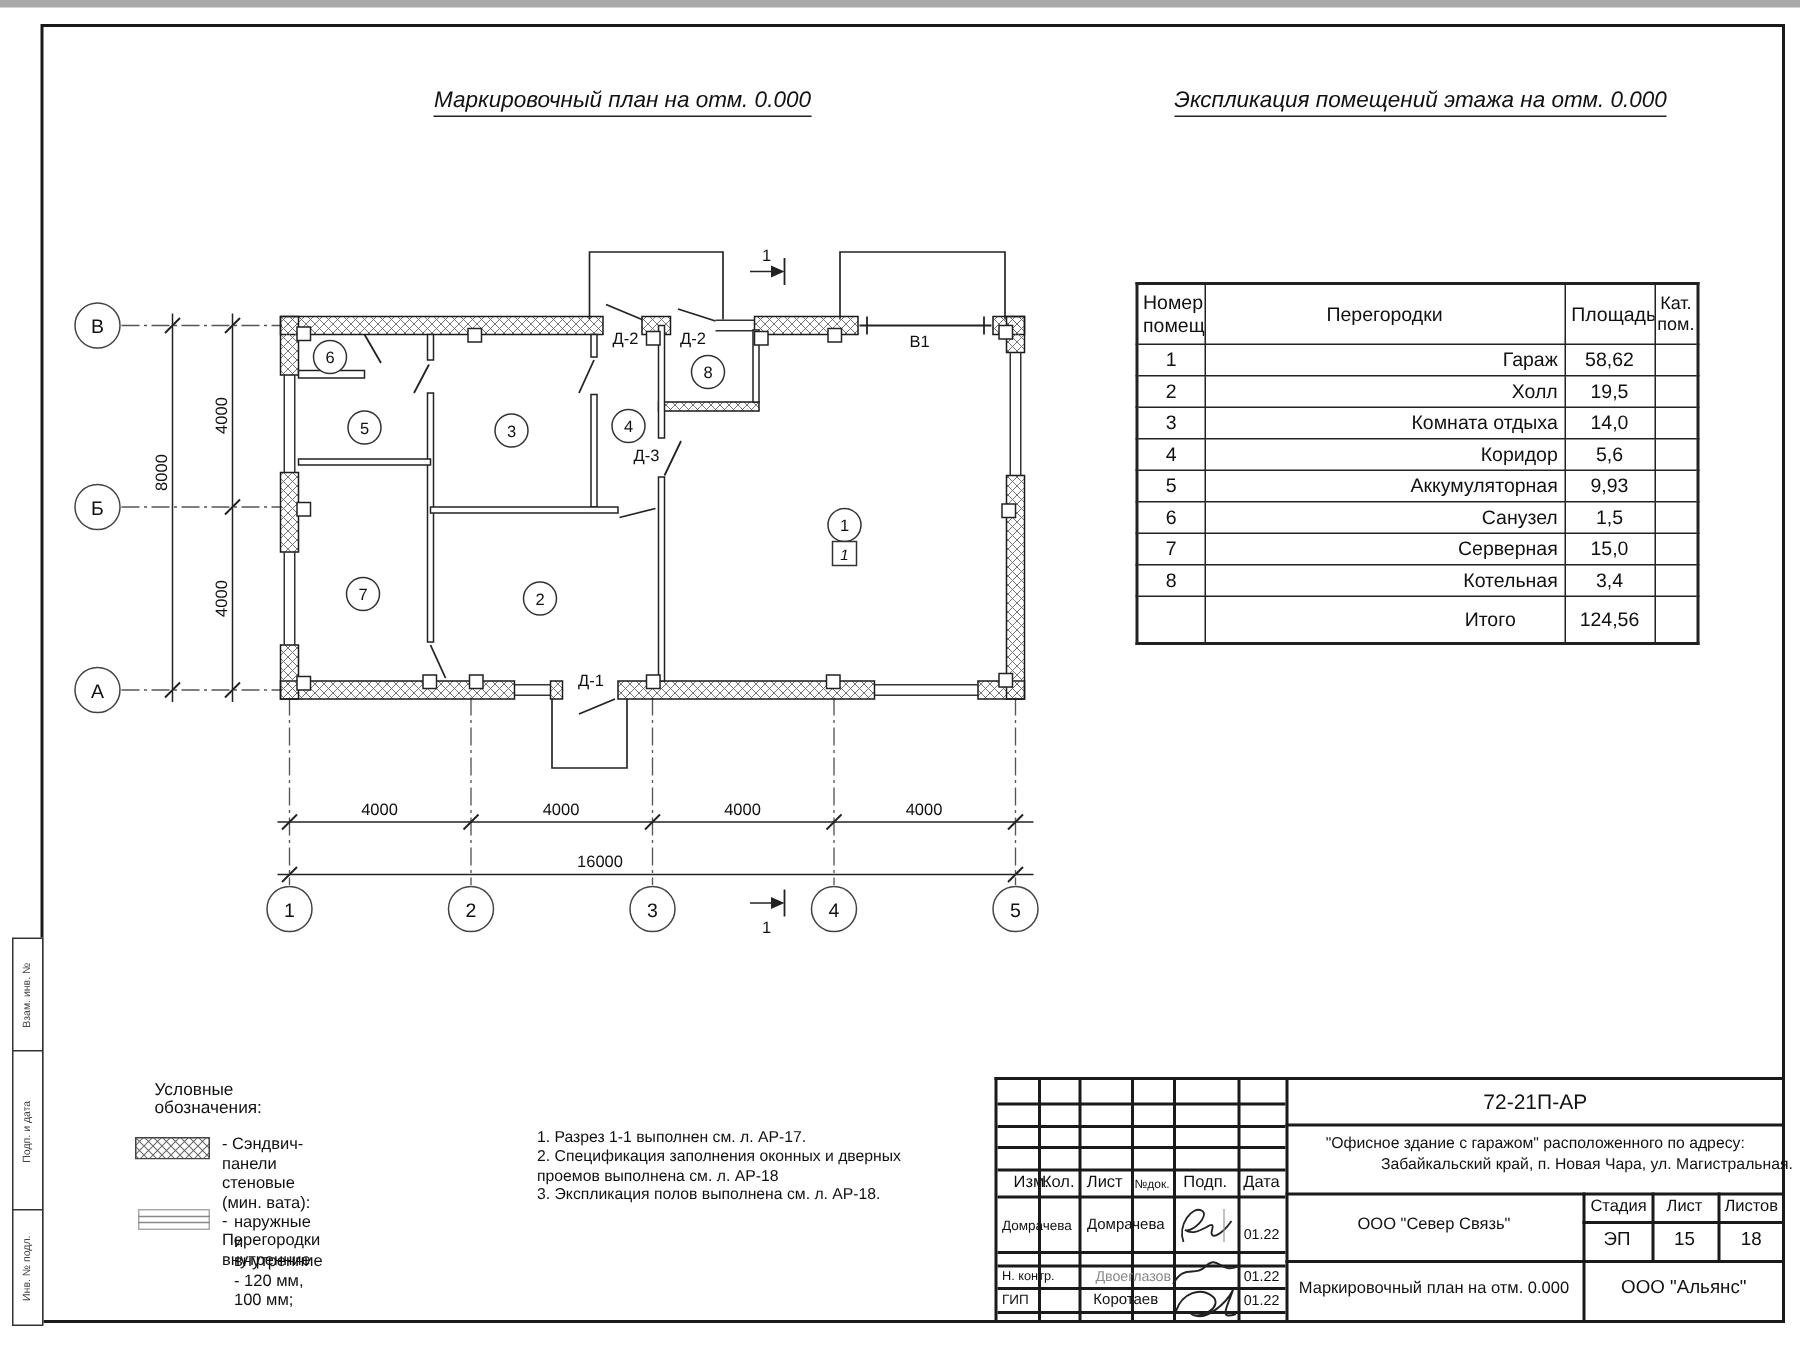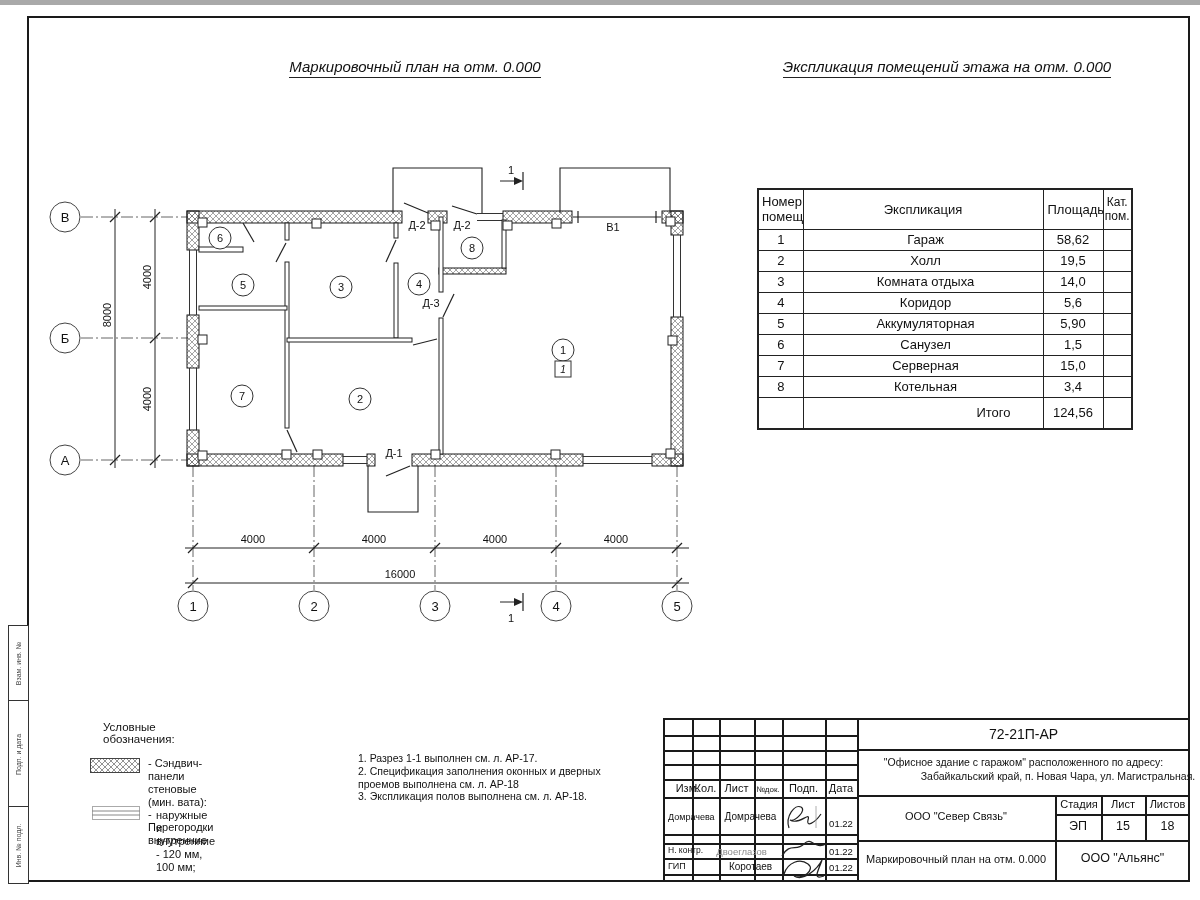--- a/index.html
+++ b/index.html
@@ -8,21 +8,21 @@
   .abs{position:absolute}
   .top-edge{left:0;top:0;width:1200px;height:5px;background:#a9a9a9}
   .frame{left:27px;top:16px;width:1159px;height:862px;border:2px solid #1a1a1a}
   .sheet-title{font-size:15px;font-style:italic;text-align:center}
   .sheet-title span{border-bottom:1.3px solid #222;padding-bottom:2px;white-space:nowrap}
   
   table.expl{border-collapse:collapse;table-layout:fixed;font-size:13px}
   table.expl td,table.expl th{border:1px solid #222;padding:0 4px;overflow:hidden}
   table.expl{border:2px solid #222}
   table.expl th{font-weight:normal;text-align:center}
-  .c{text-align:center}.l{text-align:center;padding-left:9px !important}
+  .c{text-align:center}.l{text-align:right;padding-left:9px !important}
   .r{text-align:right;padding-right:32px !important}
   
   .legend-head{font-size:11.5px}
   .leg-label{font-size:11px;line-height:13px}
   .notes{font-size:10.5px;line-height:12.8px}
   
   .tb{left:663px;top:718px;width:525px;height:162px;border-left:2px solid #1a1a1a;border-top:2px solid #1a1a1a}
   .vl{position:absolute;width:1.5px;background:#1a1a1a}
   .hl{position:absolute;height:1.5px;background:#1a1a1a}
   .tb .txt{position:absolute;white-space:nowrap}
@@ -249,21 +249,21 @@
 <table class="expl abs" style="left:757px;top:188px;width:374px">
   <colgroup>
       <col style="width:45px">
       <col style="width:240px">
       <col style="width:60px">
       <col style="width:29px">
     </colgroup>
   <tbody>
       <tr style="height:40px">
     <th style="text-align:left;padding-left:3px">Номер помещ.</th>
-    <th>Экспликация</th>
+    <th>Перегородки</th>
     <th>Площадь</th>
     <th style="padding:0 1px;font-size:12px">Кат. пом.</th>
   </tr>
   <tr style="height:21px">
         <td class="c">1</td>
         <td class="l">Гараж</td>
         <td class="c">58,62</td>
         <td></td>
       </tr>
   <tr style="height:21px">
@@ -280,21 +280,21 @@
       </tr>
   <tr style="height:21px">
         <td class="c">4</td>
         <td class="l">Коридор</td>
         <td class="c">5,6</td>
         <td></td>
       </tr>
   <tr style="height:21px">
         <td class="c">5</td>
         <td class="l">Аккумуляторная</td>
-        <td class="c">5,90</td>
+        <td class="c">9,93</td>
         <td></td>
       </tr>
   <tr style="height:21px">
         <td class="c">6</td>
         <td class="l">Санузел</td>
         <td class="c">1,5</td>
         <td></td>
       </tr>
   <tr style="height:21px">
         <td class="c">7</td>
@@ -377,21 +377,21 @@
   <div class="txt cen" style="left:27px;top:62px;width:27px;font-size:11px">Кол.</div>
   <div class="txt cen" style="left:54px;top:62px;width:35px;font-size:11px">Лист</div>
   <div class="txt cen" style="left:89px;top:65px;width:28px;font-size:8px">№док.</div>
   <div class="txt cen" style="left:117px;top:62px;width:43px;font-size:11px">Подп.</div>
   <div class="txt cen" style="left:160px;top:62px;width:32px;font-size:11px">Дата</div>
 
   <div class="txt" style="left:3px;top:92px;font-size:9px">Домрачева</div>
   <div class="txt cen" style="left:54px;top:91px;width:63px;font-size:10px">Домрачева</div>
   <div class="txt cen" style="left:160px;top:98px;width:32px;font-size:9.5px">01.22</div>
   <div class="txt" style="left:3px;top:125px;font-size:8.5px">Н. контр.</div>
-  <div class="txt cen" style="left:40px;top:126px;width:73px;font-size:9.5px;color:#8a8a8a">Двоеглазов</div>
+  <div class="txt cen" style="left:54px;top:126px;width:73px;font-size:9.5px;color:#8a8a8a">Двоеглазов</div>
   <div class="txt cen" style="left:160px;top:126px;width:32px;font-size:9.5px">01.22</div>
   <div class="txt" style="left:3px;top:141px;font-size:9px">ГИП</div>
   <div class="txt cen" style="left:54px;top:141px;width:63px;font-size:10px">Коротаев</div>
   <div class="txt cen" style="left:160px;top:142px;width:32px;font-size:9.5px">01.22</div>
 
   <svg class="abs" style="left:118px;top:80px" width="42" height="34">
     <path d="M6 28 C2 16 12 4 18 7 C24 10 12 22 7 20 C16 26 28 10 25 20 C23 27 31 24 38 14" fill="none" stroke="#222" stroke-width="1.2"></path>
     <line x1="33" y1="6" x2="33" y2="28" stroke="#999" stroke-width="0.8"></line>
   </svg>
   <svg class="abs" style="left:113px;top:118px" width="52" height="44">

